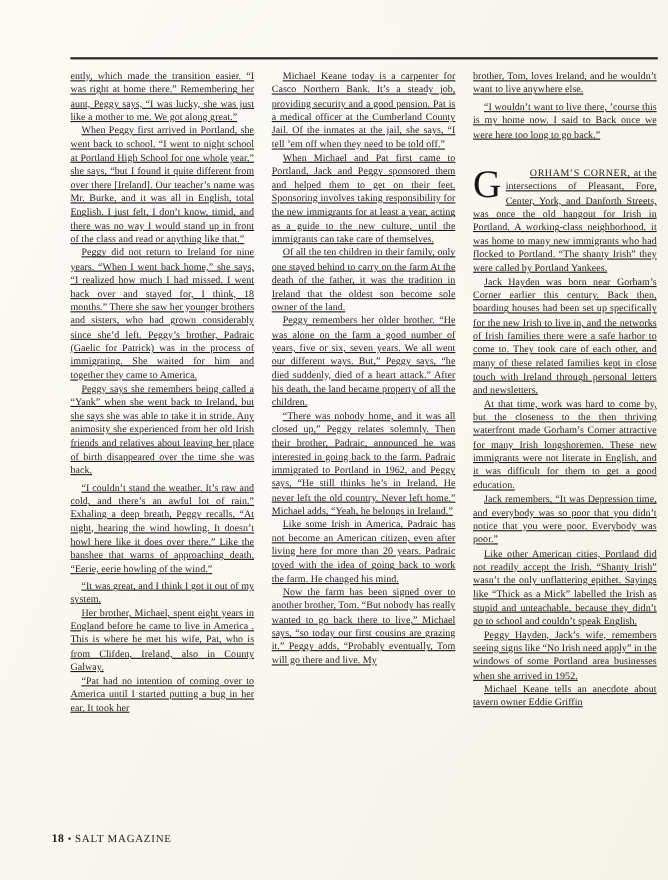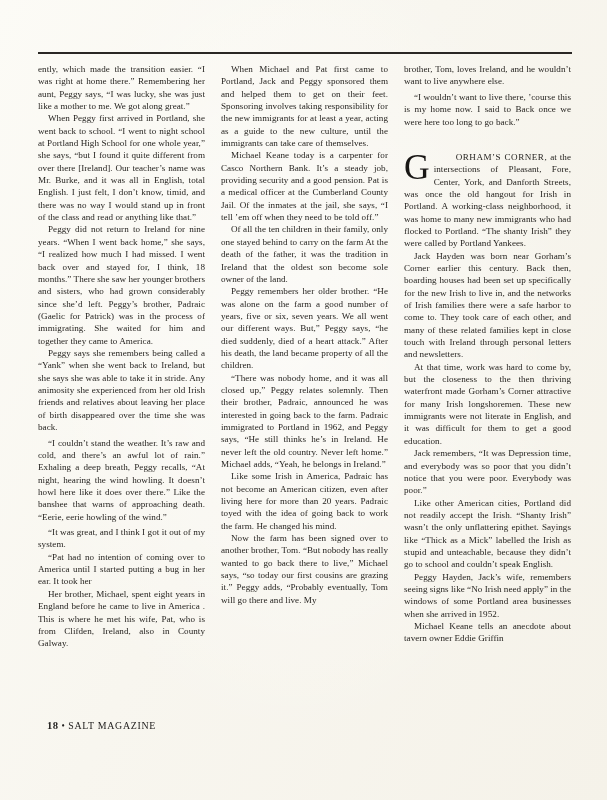--- a/index.html
+++ b/index.html
@@ -26,23 +26,24 @@
     pointer-events: none;
     z-index: 0;
   }
   .page {
     position: absolute;
     inset: 0;
     z-index: 1;
   }
   .text-block {
     position: absolute;
-    left: 38px;
+    left: 64px;
     top: 52px;
     width: 534px;
+    text-decoration: underline;
   }
   .rule {
     width: 100%;
     height: 2px;
     background: #2a2724;
     margin: 0 0 9px 0;
   }
   .columns {
     display: flex;
     gap: 16px;
@@ -85,21 +86,21 @@
     font-weight: 400;
   }
   .smallcaps-lead {
     font-variant: small-caps;
     letter-spacing: 0.5px;
     margin-left: 22px;
   }
   .footer {
     position: absolute;
     left: 47px;
-    top: 720px;
+    top: 757px;
     font-size: 9.4px;
     letter-spacing: 0.45px;
     color: #232120;
   }
   .footer .folio {
     font-weight: 700;
     font-size: 10.6px;
   }
   .footer .mag {
     font-variant: small-caps;
@@ -123,27 +124,27 @@
 
     <div class="columns">
 
       <div class="col">
         <p>ently, which  made the transition easier. “I was right at home there.” Remembering her aunt, Peggy says, “I was lucky, she was just like a mother to me. We got along great.”</p>
         <p class="indent">When Peggy first arrived in Portland, she went back to school. “I went to night school at Portland High School for one whole year,” she says, “but I found it quite different from over there [Ireland]. Our teacher’s name was Mr. Burke, and it was all in English, total English. I just felt, I don’t know, timid, and there was no way I would stand up in front of the class and read or anything like that.”</p>
         <p class="indent">Peggy did not return to Ireland for nine years. “When I went back home,” she says, “I realized how much I had missed. I went back over and stayed for, I think, 18 months.” There she saw her younger brothers and sisters, who had grown considerably since she’d left. Peggy’s brother, Padraic (Gaelic for Patrick) was in the process of immigrating. She waited for him and together they came to America.</p>
         <p class="indent">Peggy says she remembers being called a “Yank” when she went back to Ireland, but she says she was able to take it in stride. Any animosity she experienced from her old Irish friends and relatives about leaving her place of birth disappeared over the time she was back.</p>
         <p class="indent gap">“I couldn’t stand the weather. It’s raw  and cold, and there’s an awful lot of rain.” Exhaling a deep breath, Peggy recalls, “At night, hearing the wind howling. It doesn’t howl here like it does over there.” Like the banshee that warns of approaching death. “Eerie, eerie howling of the wind.”</p>
         <p class="indent gap">“It was great, and I think I got it out of my system.</p>
+        <p class="indent">Her brother, Michael, spent eight years in England before he came to live in America . This is where he met his wife, Pat, who is from Clifden, Ireland, also in County Galway.</p>
         <p class="indent">“Pat had no intention of coming over to America  until I started putting a bug in her ear. It took her</p>
-        <p class="indent">Her brother, Michael, spent eight years in England before he came to live in America . This is where he met his wife, Pat, who is from Clifden, Ireland, also in County Galway.</p>
       </div>
 
       <div class="col">
+        <p class="indent">Michael Keane today is a carpenter for Casco Northern Bank.  It’s a steady job, providing  security and a good pension. Pat is a medical officer at the Cumberland County Jail. Of the inmates at the jail, she says, “I tell ’em off when they need to be told off.”</p>
         <p class="indent">When Michael and Pat first came to Portland, Jack and Peggy sponsored them and helped them to get on their feet. Sponsoring involves taking responsibility for the new immigrants for at least a year, acting as a guide to the new culture, until the immigrants can take care of themselves.</p>
-        <p class="indent">Michael Keane today is a carpenter for Casco Northern Bank.  It’s a steady job, providing  security and a good pension. Pat is a medical officer at the Cumberland County Jail. Of the inmates at the jail, she says, “I tell ’em off when they need to be told off.”</p>
         <p class="indent">Of all the ten children in their family, only one stayed behind to carry on the farm At the death of the father, it was the tradition in Ireland that the oldest son become sole owner of the land.</p>
         <p class="indent">Peggy remembers her older brother. “He was alone on the farm a good number of years, five or six, seven years. We all went our different ways. But,” Peggy says, “he died suddenly, died of a heart attack.” After his death, the land became property of all the children.</p>
         <p class="indent">“There was nobody home, and it was all closed up,” Peggy relates solemnly. Then their brother, Padraic, announced he was interested in going back to the farm. Padraic immigrated to Portland in 1962, and Peggy says, “He still thinks he’s in Ireland. He never left the old country.  Never left home.” Michael adds, “Yeah, he belongs in Ireland.”</p>
         <p class="indent">Like some Irish in America, Padraic  has not become an American citizen, even after living here for more than 20 years. Padraic toyed with the idea of going back to work the farm. He changed his mind.</p>
         <p class="indent">Now the farm has been signed over to another brother, Tom. “But nobody has really wanted to go back there to live,” Michael says, “so today our first cousins are grazing it.” Peggy adds, “Probably eventually, Tom will go there and live. My</p>
       </div>
 
       <div class="col">
         <p>brother, Tom, loves Ireland, and he wouldn’t want to live anywhere else.</p>
         <p class="indent gap">“I wouldn’t want to live there, ’course this is my home  now. I said to Back once  we were here too long to go back.”</p>

